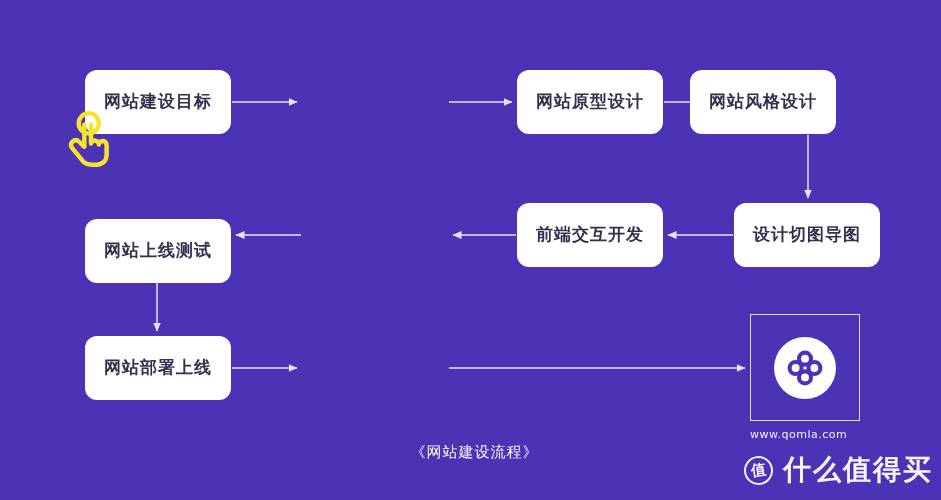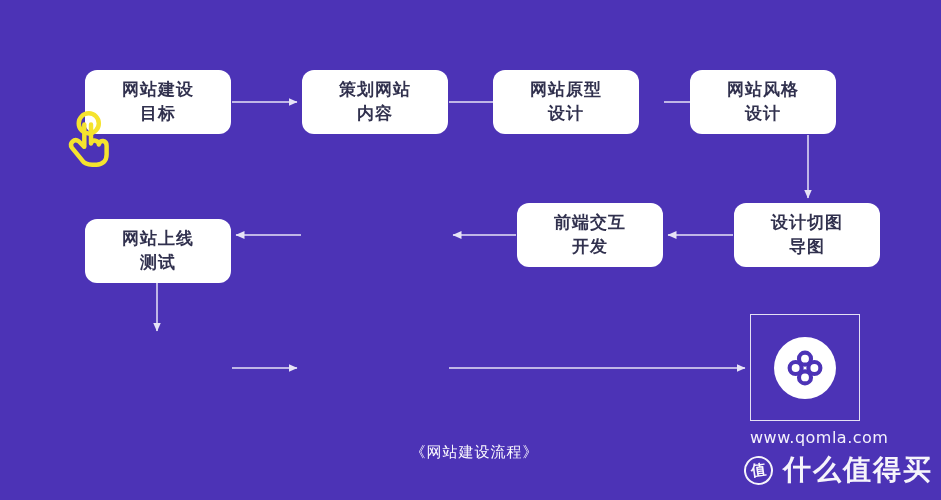--- a/index.html
+++ b/index.html
@@ -15,53 +15,52 @@
   }
   .connectors{
     position:absolute;left:0;top:0;width:941px;height:500px;
     pointer-events:none;
   }
   .node{
     position:absolute;
     width:146px;height:64px;
     background:#FFFFFF;
     border-radius:12px;
-    display:flex;flex-direction:column;
+    display:flex;flex-direction:row;
     align-items:center;justify-content:center;
     font-size:17px;font-weight:bold;
     color:#31314E;
     line-height:1.4;
     letter-spacing:1px;
     text-align:center;
   }
   .n1{left:85px;top:70px}
   .n2{left:302px;top:70px}
-  .n3{left:493px;top:70px}
+  .n3{left:517px;top:70px}
   .n4{left:690px;top:70px}
   .n5{left:85px;top:219px}
   .n6{left:302px;top:203px}
   .n7{left:517px;top:203px}
   .n8{left:734px;top:203px}
   .n9{left:85px;top:336px}
   .n10{left:302px;top:336px}
   .brand-box{
     position:absolute;left:750px;top:314px;
     width:108px;height:105px;
     border:1.5px solid rgba(255,255,255,0.85);
     display:flex;align-items:center;justify-content:center;
   }
   .brand-circle{
     width:62px;height:62px;border-radius:50%;
     background:#FFFFFF;
     display:flex;align-items:center;justify-content:center;
   }
   .brand-url{
     position:absolute;left:750px;top:428px;width:108px;
-    text-align:center;
-    font-size:16px;color:#F4F2FC;letter-spacing:0.5px;
+    font-size:11px;color:#F4F2FC;letter-spacing:0.5px;
   }
   .caption{
     position:absolute;left:4px;top:443px;width:941px;
     text-align:center;
     font-size:15px;color:#FAF9FE;letter-spacing:1px;
   }
   .hand-cursor{
     position:absolute;left:64px;top:110px;
     width:54px;height:58px;
   }
@@ -105,43 +104,43 @@
       <line x1="157" y1="268" x2="157" y2="331" marker-end="url(#ah)"></line>
       <line x1="232" y1="368" x2="297" y2="368" marker-end="url(#ah)"></line>
       <line x1="449" y1="368" x2="745" y2="368" marker-end="url(#ah)"></line>
     </g>
   </svg>
 
   <div class="node n1">
     <span>网站建设</span>
     <span>目标</span>
   </div>
-  <div class="node n2">
-    <span>策划网站</span>
-    <span>内容</span>
-  </div>
   <div class="node n3">
     <span>网站原型</span>
     <span>设计</span>
   </div>
   <div class="node n4">
     <span>网站风格</span>
     <span>设计</span>
   </div>
   <div class="node n5">
     <span>网站上线</span>
     <span>测试</span>
   </div>
   <div class="node n8">
     <span>设计切图</span>
     <span>导图</span>
   </div>
   <div class="node n7">
     <span>前端交互</span>
     <span>开发</span>
+  </div>
+  <div class="node n9">
+    <span>网站部署</span>
+    <span>上线</span>
   </div>
 
   <div class="hand-cursor">
     <svg viewBox="0 0 48 52" width="54" height="58">
       <g fill="none" stroke="#F5E32E" stroke-width="4" stroke-linecap="round" stroke-linejoin="round">
         <circle cx="22" cy="12" r="9"></circle>
         <path d="M18 13 v20 l-5 -5 c-4 -3 -9 2 -6 6 l9 11 c2 3 5 4 9 4 h4 c5 0 9 -3 9 -9 v-8 c0 -5 -6 -6 -7 -1 c0 -4 -6 -5 -7 -1 v-17"></path>
       </g>
     </svg>
   </div>

